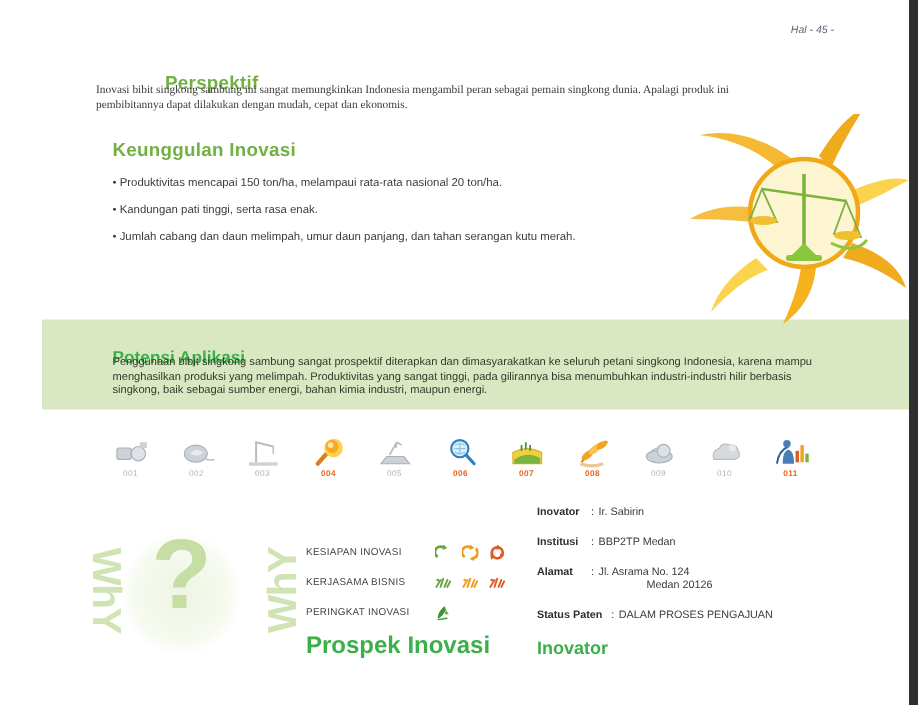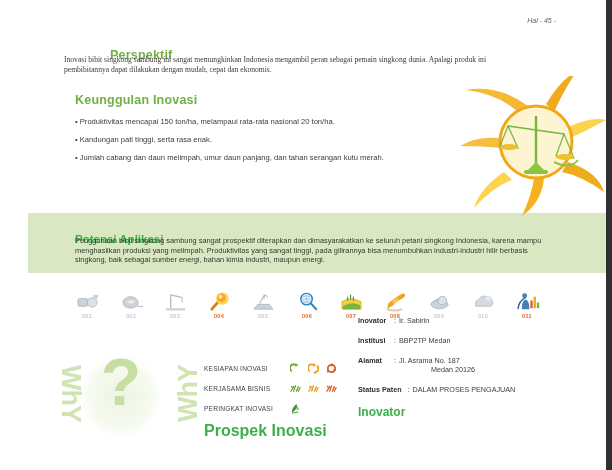--- a/index.html
+++ b/index.html
@@ -73,21 +73,21 @@
 
   
   .prospek { position:absolute; left:204px; top:362px; width:150px; z-index:3; }
   .p-row { display:flex; align-items:center; height:13px; margin-bottom:7px; }
   .p-row .lbl { width:86px; font-size:6.6px; color:#3f4348; letter-spacing:0.2px; }
   .p-row .glyphs { display:flex; gap:7px; align-items:center; }
   .p-row svg { width:11px; height:11px; }
   .prospek h2 { font-size:16px; font-weight:bold; color:#3bb04a; margin-top:3px; }
 
   
-  .inovator { position:absolute; left:358px; top:316px; width:230px; z-index:3; }
+  .inovator { position:absolute; left:358px; top:336px; width:230px; z-index:3; }
   .i-row { display:flex; font-size:7.2px; line-height:9px; margin-bottom:11px; }
   .i-row .lbl { font-weight:bold; width:33px; color:#2f2f2f; }
   .i-row.wide .lbl { width:auto; margin-right:3px; }
   .i-row .sep { width:8px; text-align:center; }
   .i-row .val { color:#3b3b3b; }
   .inovator h2 { font-size:12px; font-weight:bold; color:#3bb04a; margin-top:1px; }
 </style>
 </head>
 <body>
 
@@ -297,21 +297,21 @@
     </div>
     <div class="i-row">
       <span class="lbl">Institusi</span>
       <span class="sep">:</span>
       <span class="val">BBP2TP Medan</span>
     </div>
     <div class="i-row">
       <span class="lbl">Alamat</span>
       <span class="sep">:</span>
       <span class="val">
-        <span style="display:block;">Jl. Asrama No. 187</span>
+        <span style="display:block;">Jl. Asrama No. 124</span>
         <span style="display:block;padding-left:32px;">Medan 20126</span>
       </span>
     </div>
     <div class="i-row wide">
       <span class="lbl">Status Paten</span>
       <span class="sep">:</span>
       <span class="val">DALAM PROSES PENGAJUAN</span>
     </div>
     <h2>Inovator</h2>
   </div>

